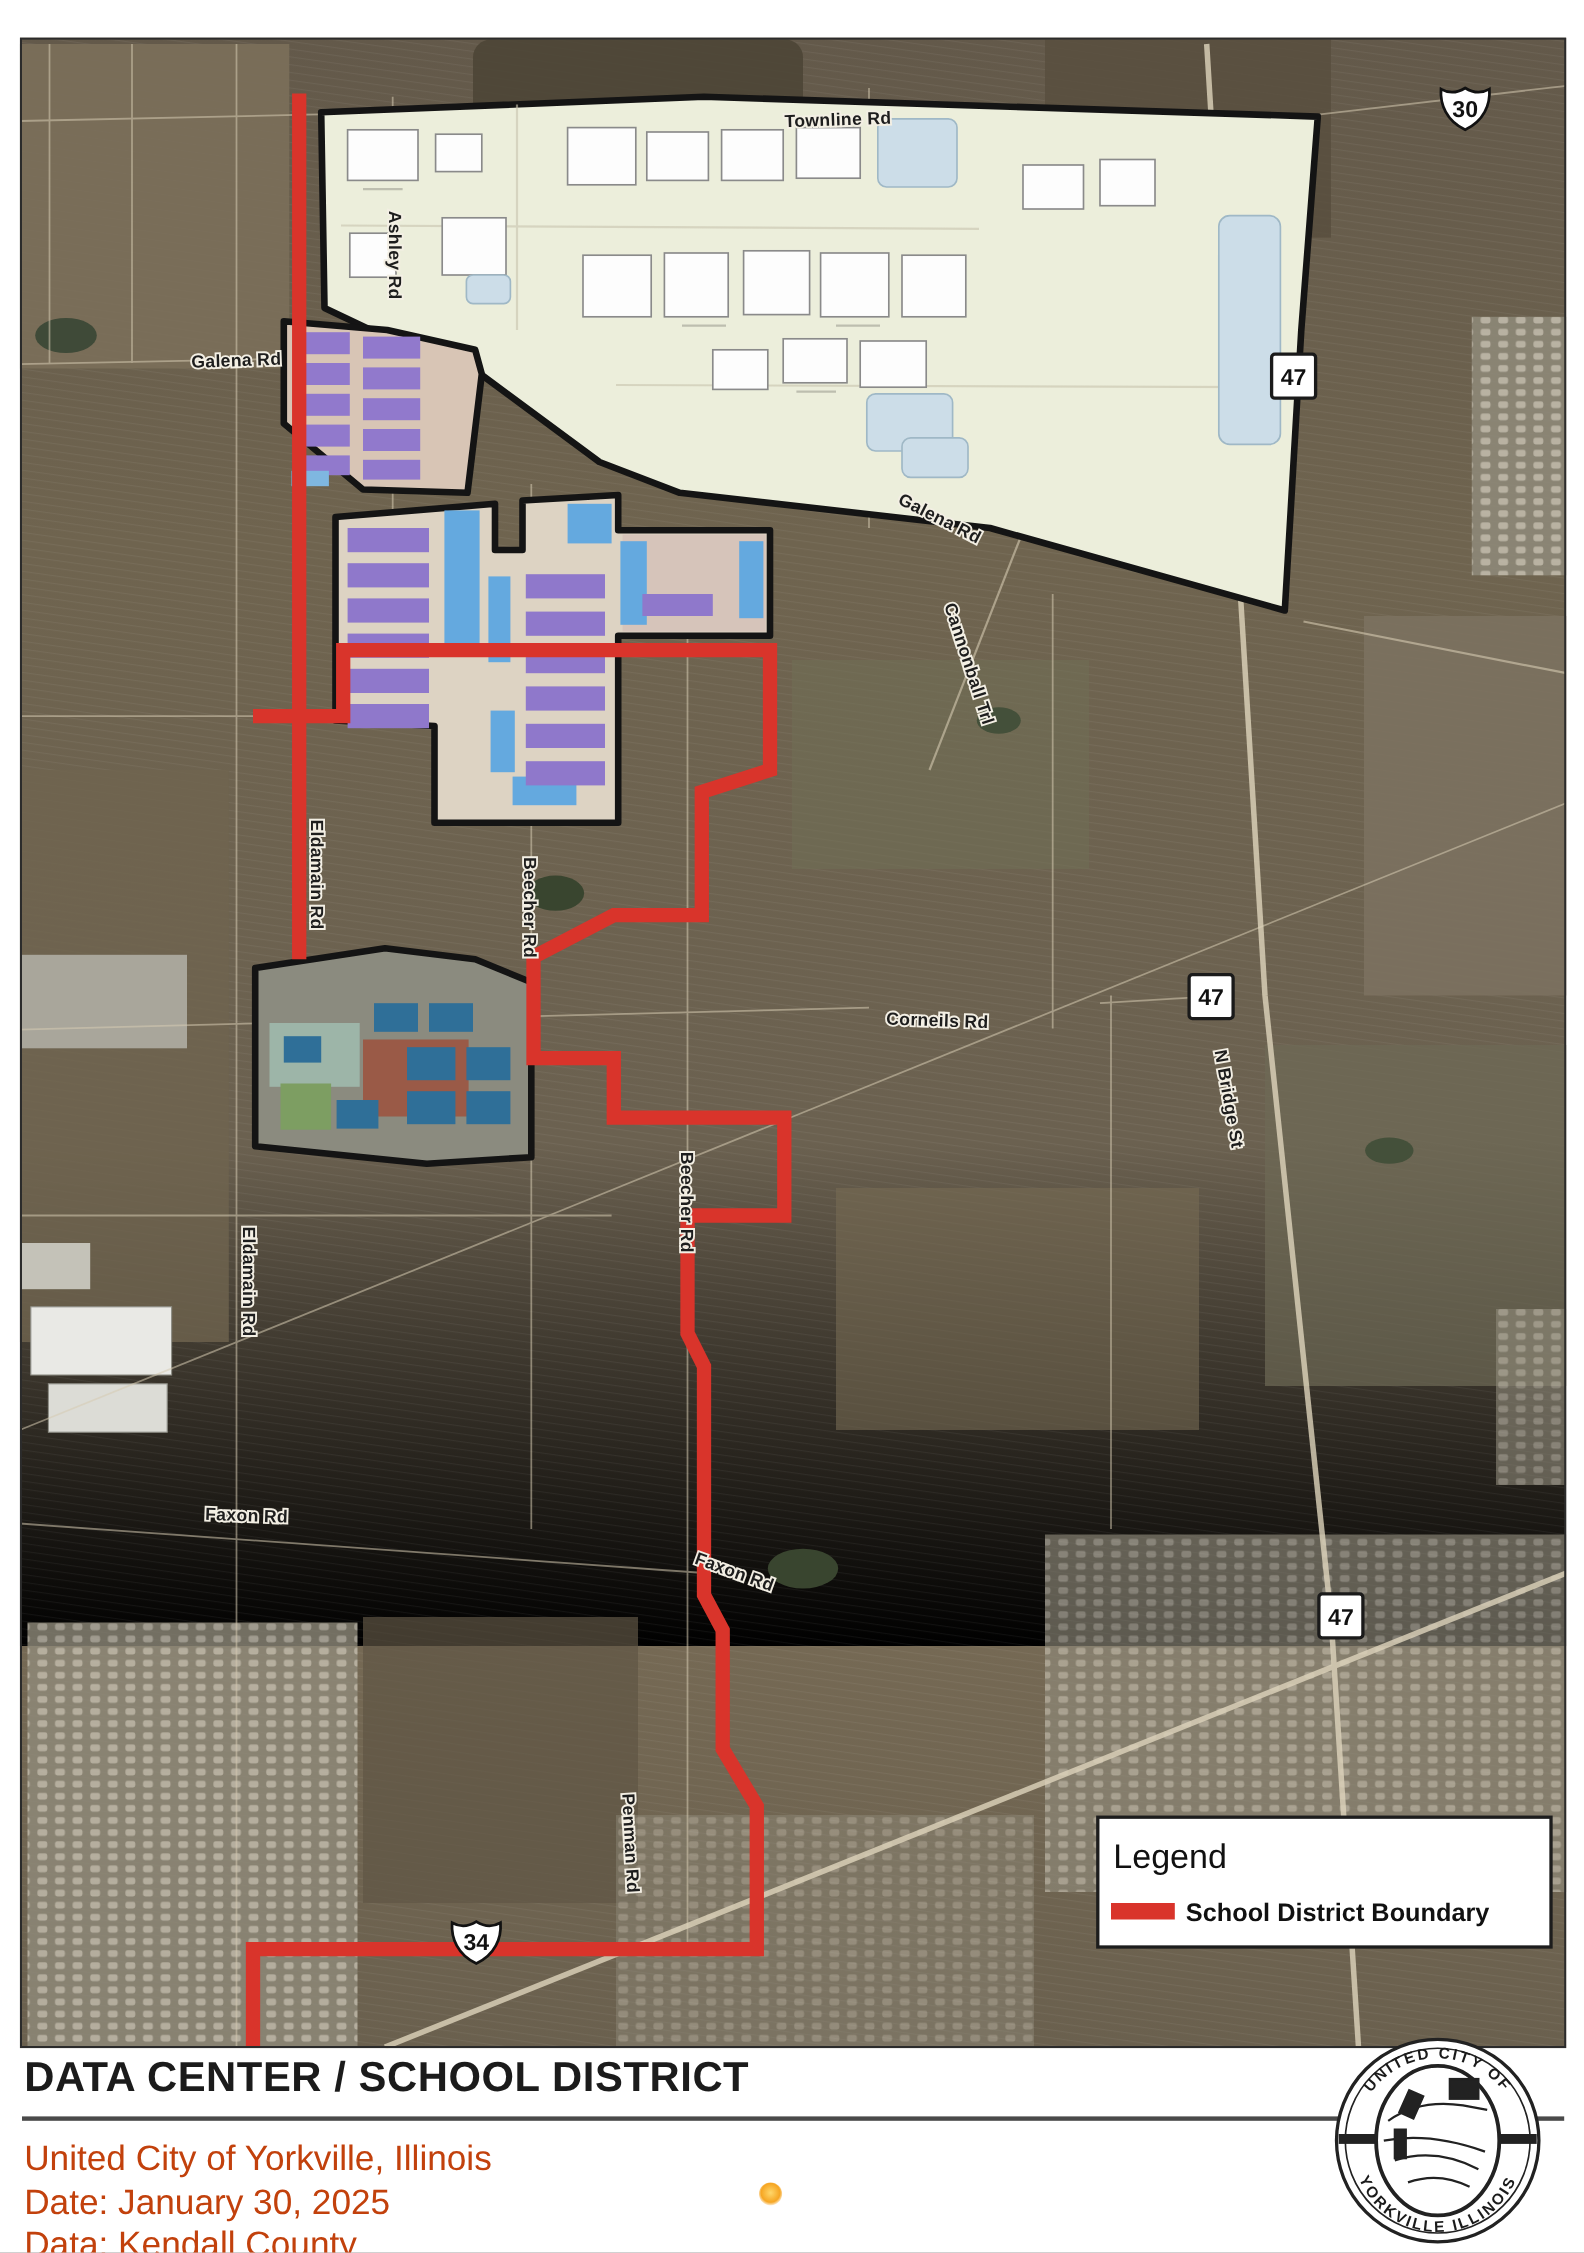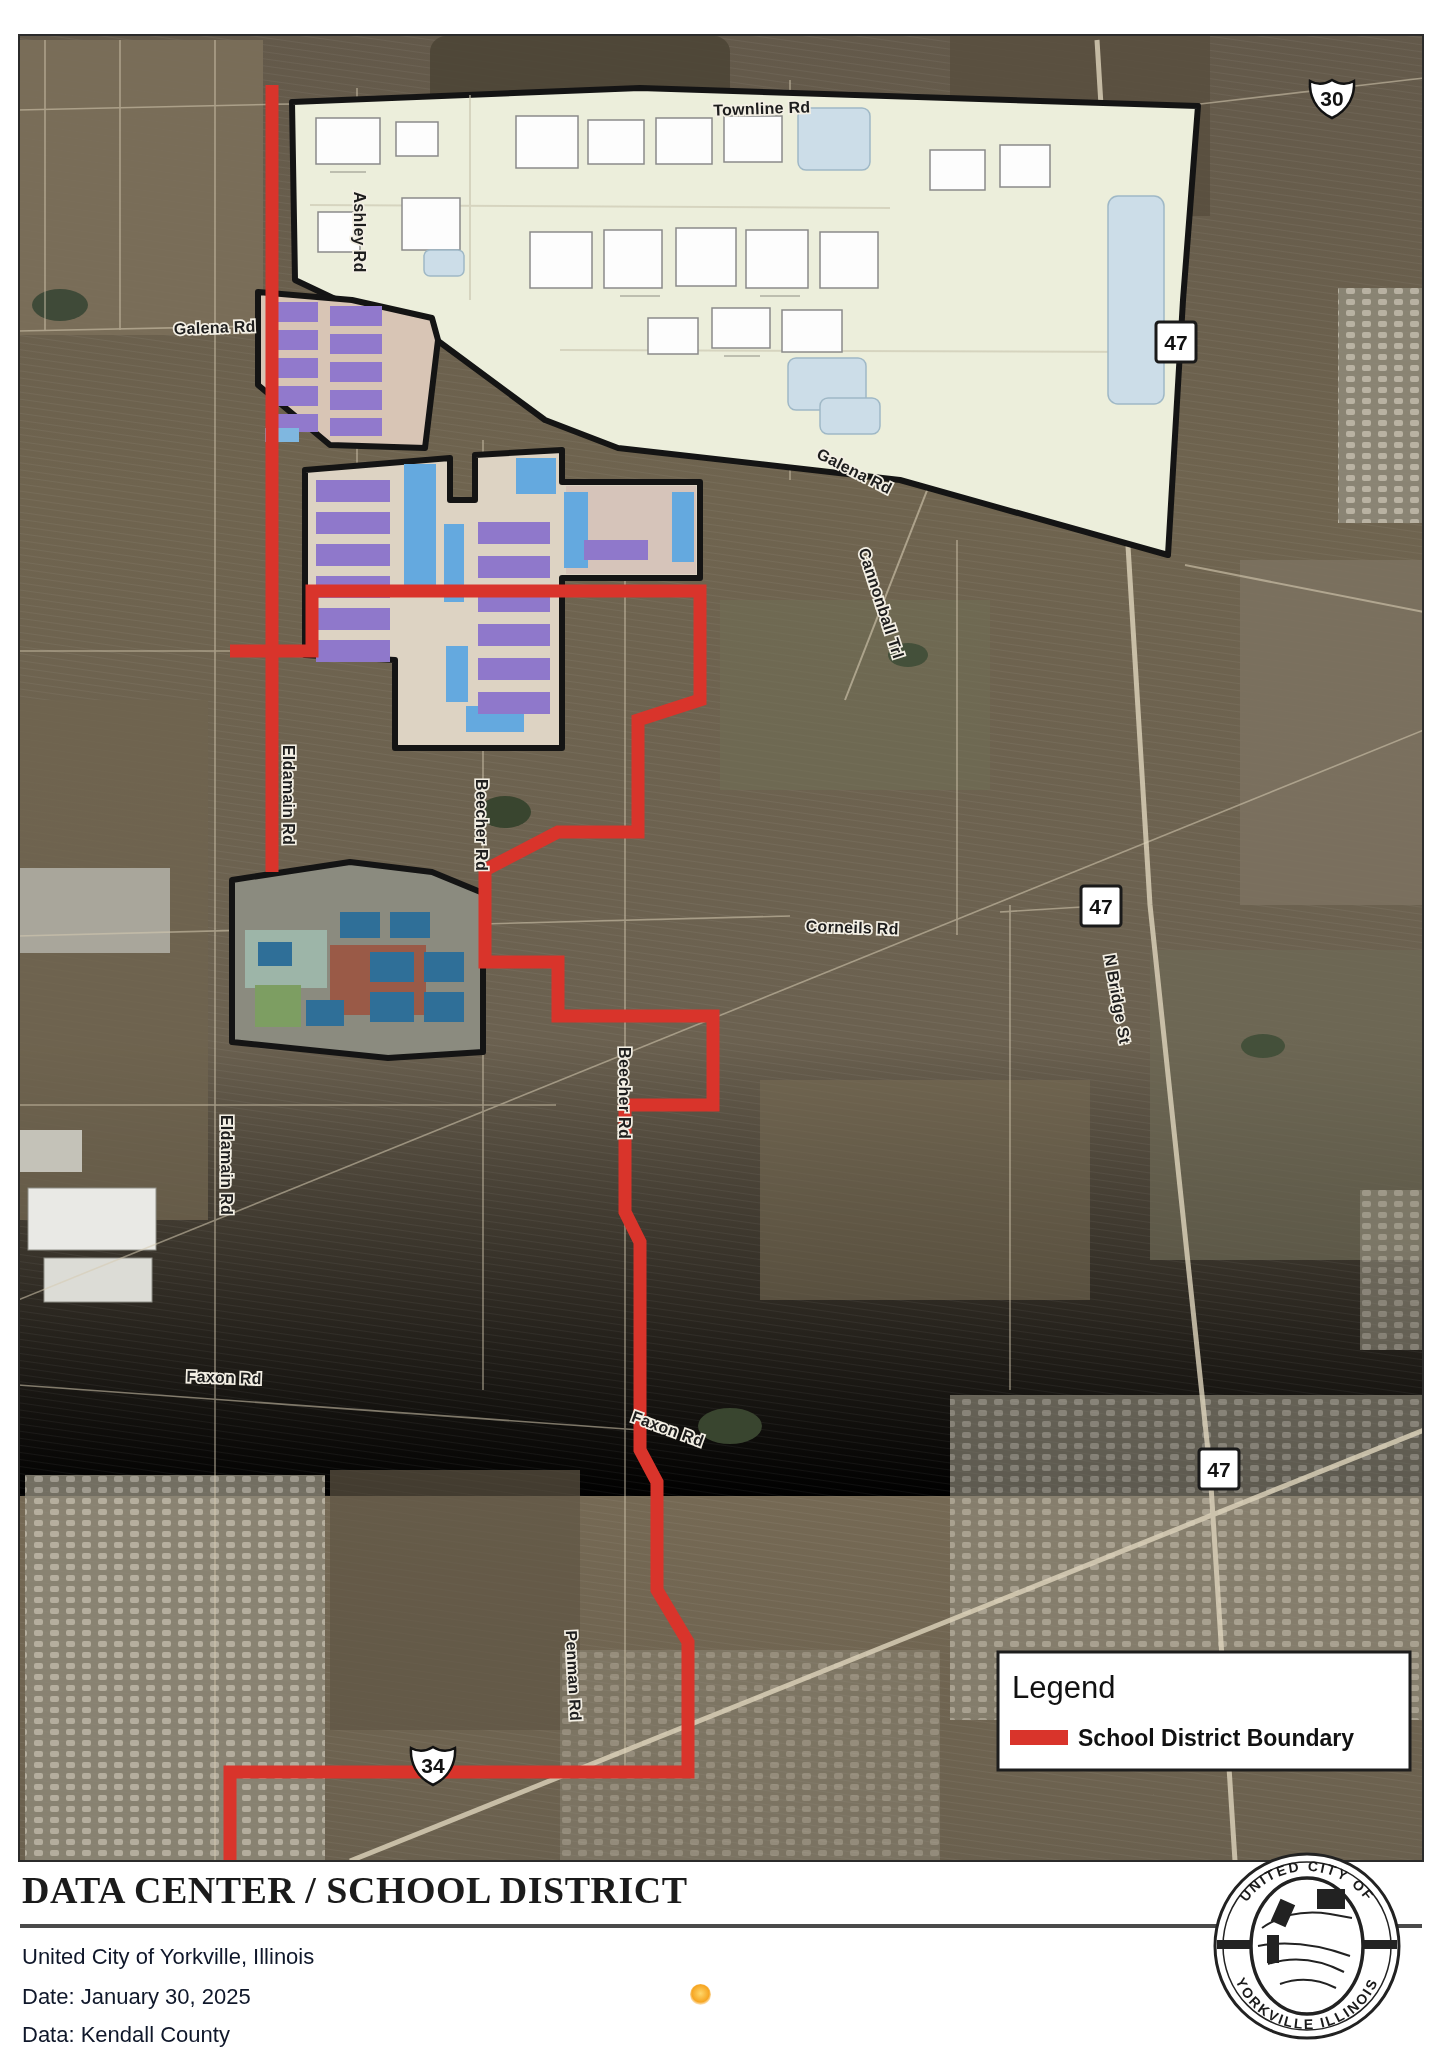--- a/index.html
+++ b/index.html
@@ -8,23 +8,23 @@
   #map-wrap{position:absolute;left:18px;top:34px;width:1406px;height:1828px;}
   svg{display:block;}
   svg text{font-family:"Liberation Sans",sans-serif;}
   .roadlbl{font-size:16px;font-weight:700;fill:#1d1d1d;stroke:#f3efe4;stroke-width:3.4px;
            paint-order:stroke;letter-spacing:.3px;}
   .shieldnum{font-size:21px;font-weight:700;fill:#111;text-anchor:middle;}
   .legend-title{font-size:31px;font-weight:500;fill:#111;}
   .legend-item{font-size:23px;font-weight:700;fill:#111;}
   .sealtxt{font-size:14px;font-weight:700;fill:#1a1a1a;letter-spacing:2.2px;}
   .footer-title{position:absolute;left:22px;top:1868px;font-size:38px;font-weight:800;
-                color:#1b1b1b;letter-spacing:.5px;white-space:nowrap;font-family:Liberation Serif, serif;}
+                color:#1b1b1b;letter-spacing:.5px;white-space:nowrap;}
   .title-rule{position:absolute;left:20px;top:1924px;width:1402px;height:4px;background:#4a4a4a;}
-  .sub{position:absolute;left:22px;font-size:22px;color:#0f172a;white-space:nowrap;}
+  .sub{position:absolute;left:22px;font-size:32px;color:#c2410c;white-space:nowrap;}
   .sub.l1{top:1944px;}
   .sub.l2{top:1984px;}
   .sub.l3{top:2022px;}
   .orange-dot{position:absolute;left:690px;top:1984px;width:21px;height:21px;border-radius:50%;
               background:radial-gradient(circle at 50% 45%, #ffd76a 0%, #f6a623 55%, rgba(246,166,35,0) 78%);}
   #seal-wrap{position:absolute;left:1204px;top:1846px;width:212px;height:202px;}
 </style>
 </head>
 <body>
 

